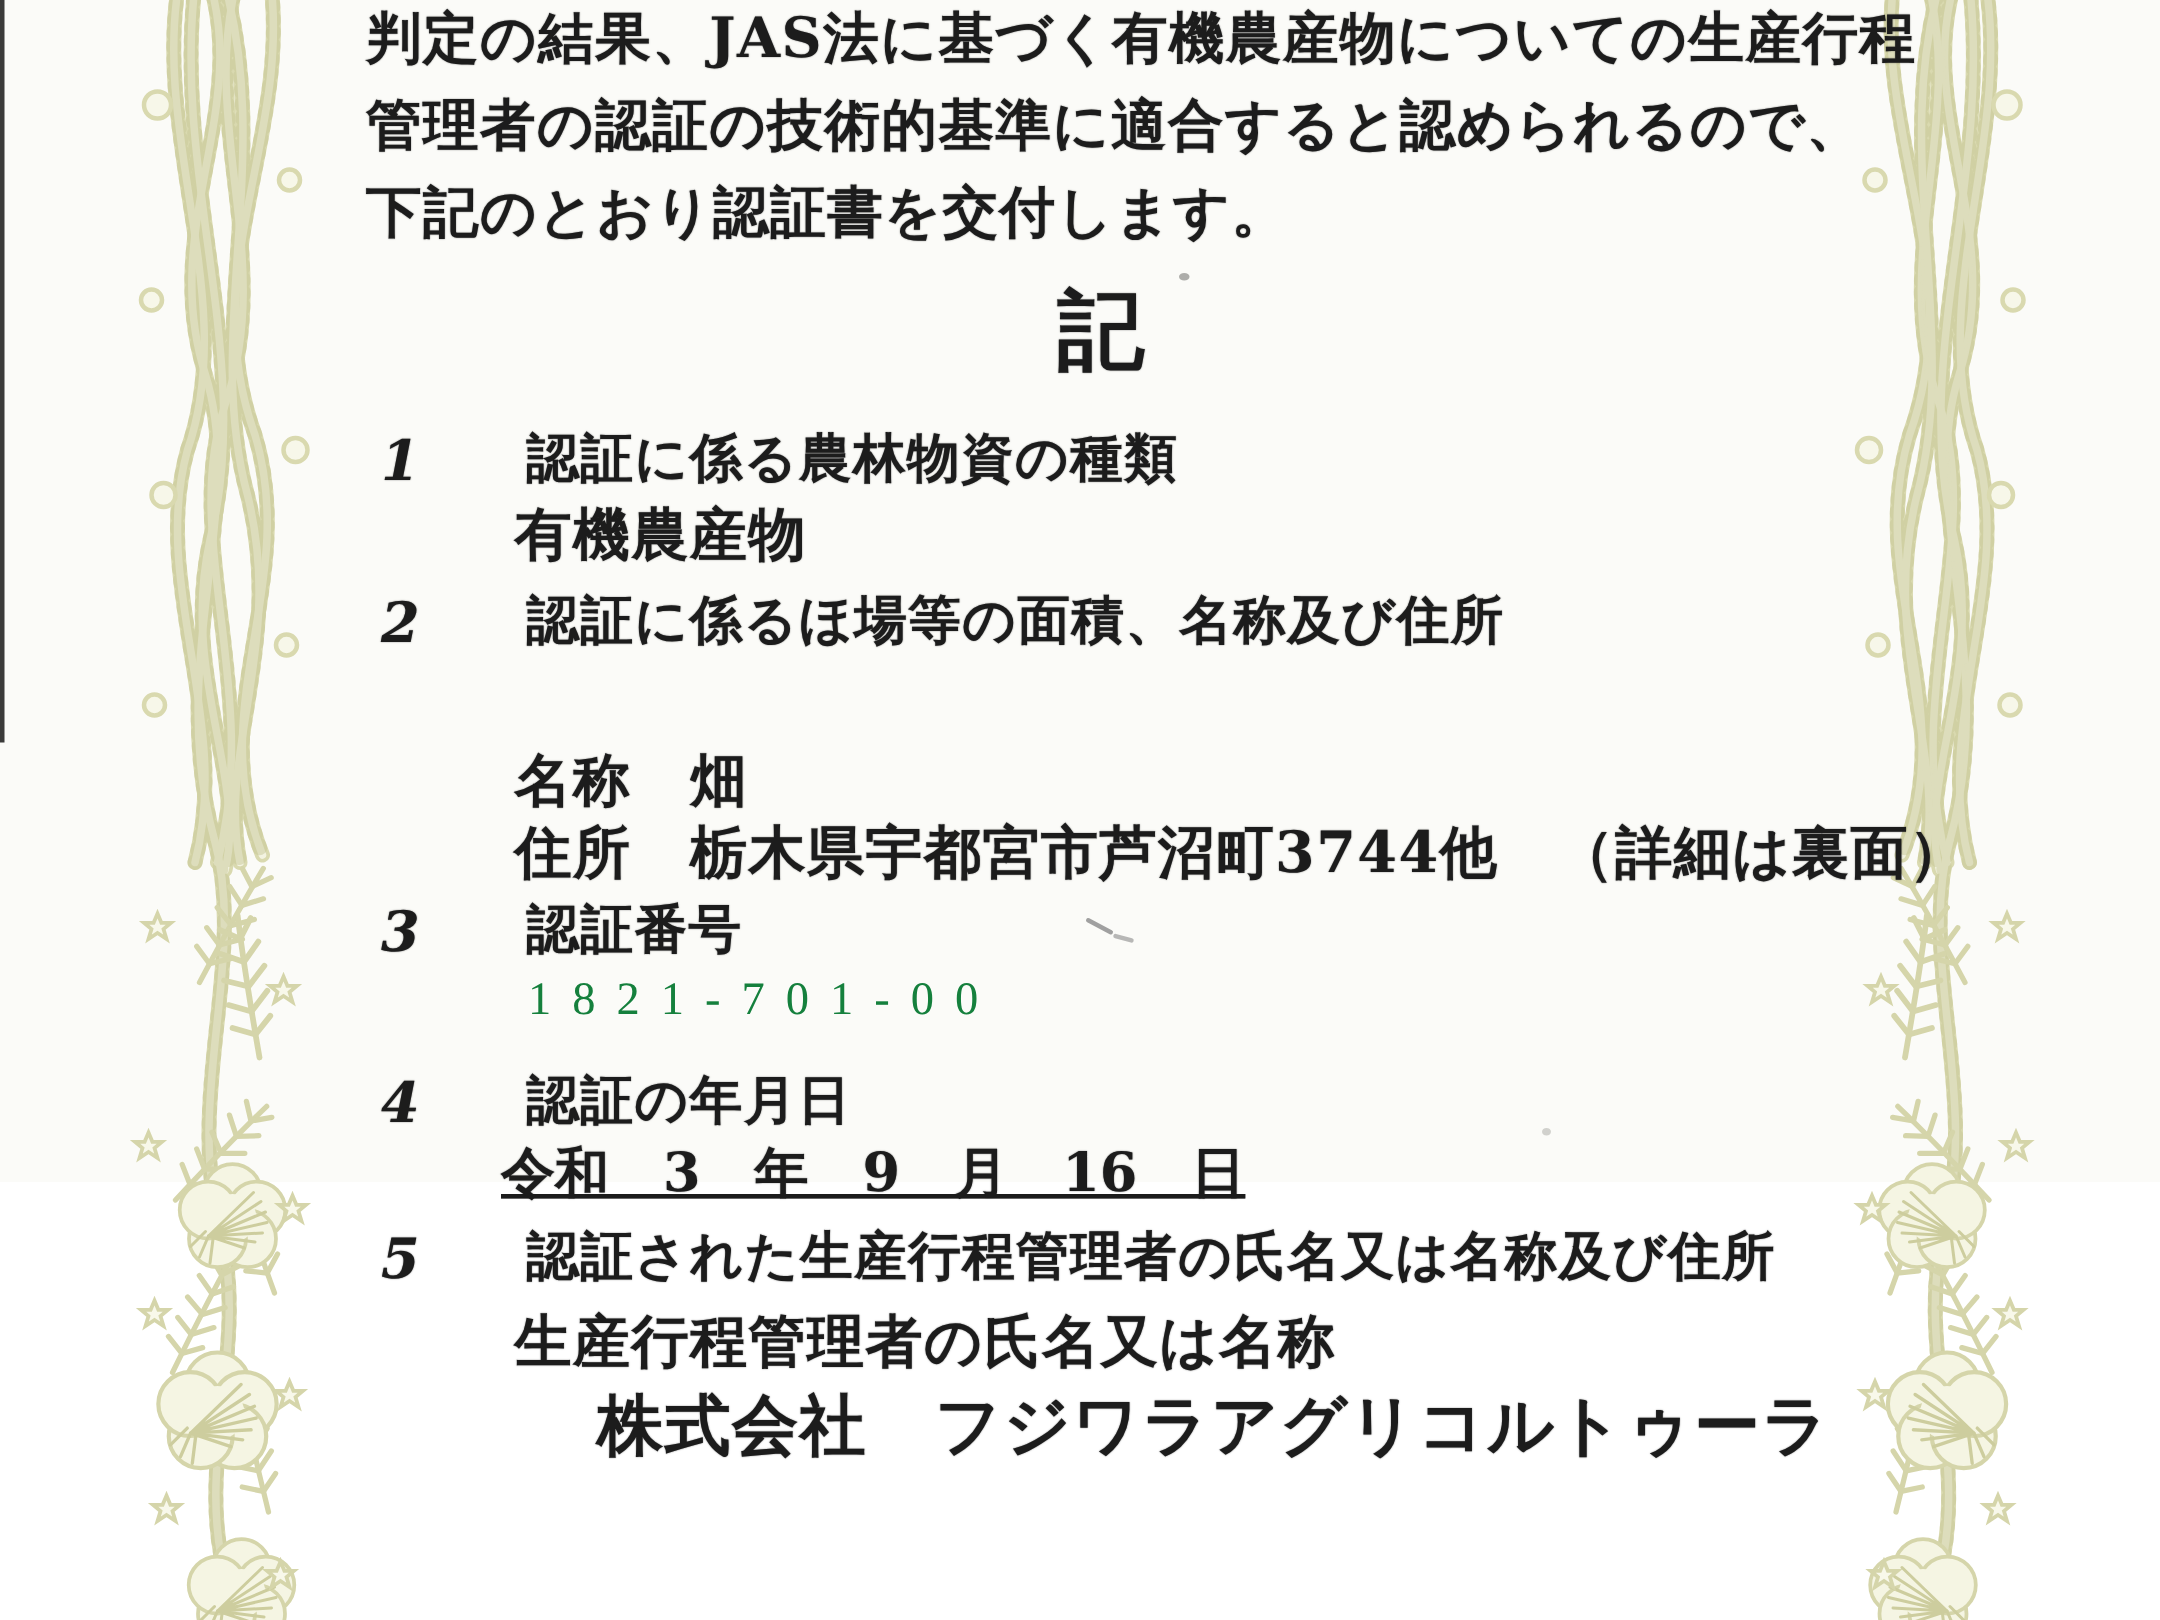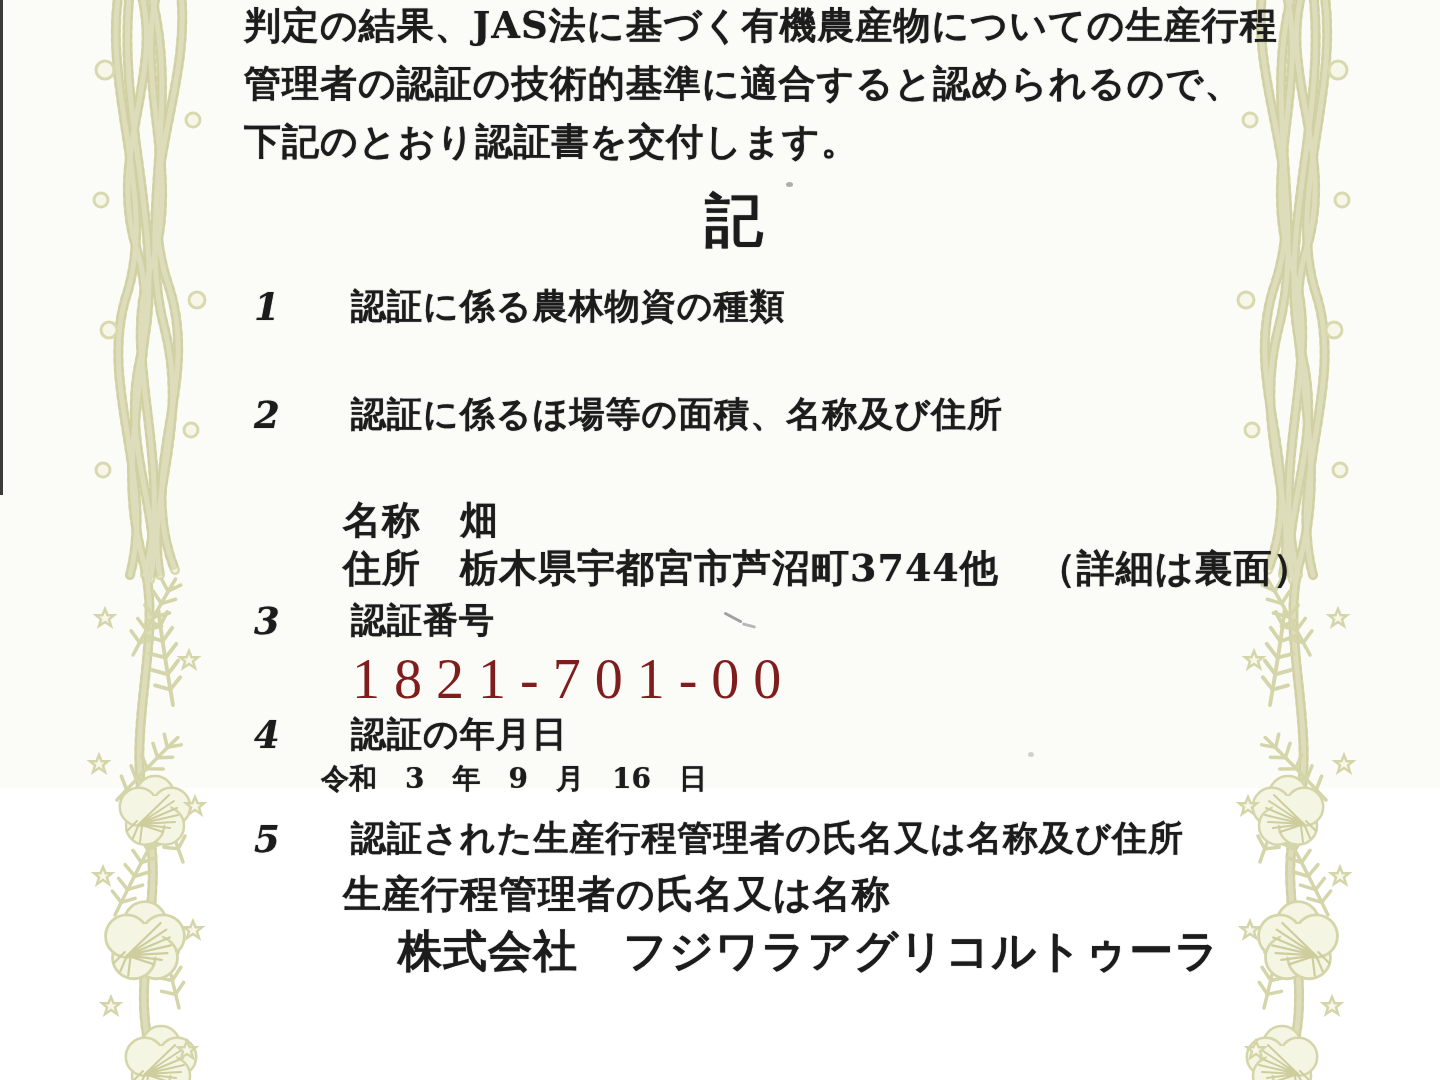--- a/index.html
+++ b/index.html
@@ -17,25 +17,25 @@
     position:absolute;white-space:pre;color:#1c1c1c;
     font-weight:700;line-height:1.05;
     text-shadow:0 0 1px rgba(25,25,25,.65);
   }
   .intro{left:244px;font-size:37px;letter-spacing:1px;}
   .ki{left:705px;font-size:58px;letter-spacing:2px;}
   .num{left:254px;font-size:37px;font-style:italic;font-weight:600;}
   .label{left:315px;font-size:35px;letter-spacing:1px;margin-left:36px;}
   .val1{left:343px;font-size:38px;letter-spacing:1px;}
   .val2{left:398px;font-size:44px;letter-spacing:1px;text-align:right;}
-  .date{left:321px;font-size:28px;}
+  .date{left:334px;font-size:36px;text-decoration:underline;}
   .certnum{
-    left:352px;font-size:56px;font-weight:400;font-style:normal;
+    left:352px;font-size:31px;font-weight:400;font-style:normal;
     font-family:"Liberation Serif","DejaVu Serif",serif;
-    letter-spacing:14px;text-shadow:none;color:#7f1d1d;
+    letter-spacing:14px;text-shadow:none;color:#15803d;
   }
   
   .ornament{position:absolute;top:0;width:150px;height:1080px;}
   .left-ornament{left:75px;}
   .right-ornament{left:1218px;transform:scaleX(-1);}
   .rope-base{stroke:#d9d9af;stroke-width:10;fill:none;}
   .rope-light{stroke:#f3f3e1;stroke-width:5;fill:none;}
   .rope-twist{stroke:#c8c898;stroke-width:10;fill:none;stroke-dasharray:2 7;opacity:.5;}
   
   .artifact{position:absolute;}
@@ -120,20 +120,21 @@
   </svg>
 
   <div class="t intro" style="top:6px">判定の結果、JAS法に基づく有機農産物についての生産行程</div>
   <div class="t intro" style="top:64px">管理者の認証の技術的基準に適合すると認められるので、</div>
   <div class="t intro" style="top:122px">下記のとおり認証書を交付します。</div>
 
   <div class="t ki" style="top:190px">記</div>
 
   <div class="t num" style="top:288px">1</div>
   <div class="t label" style="top:288px">認証に係る農林物資の種類</div>
+  <div class="t val1" style="top:336px">有機農産物</div>
 
   <div class="t num" style="top:396px">2</div>
   <div class="t label" style="top:396px">認証に係るほ場等の面積、名称及び住所</div>
   <div class="t val1" style="top:500px">名称　畑</div>
   <div class="t val1" style="top:548px">住所　栃木県宇都宮市芦沼町3744他　（詳細は裏面）</div>
 
   <div class="t num" style="top:602px">3</div>
   <div class="t label" style="top:602px">認証番号</div>
   <div class="t certnum" style="top:650px">1821-701-00</div>
 

